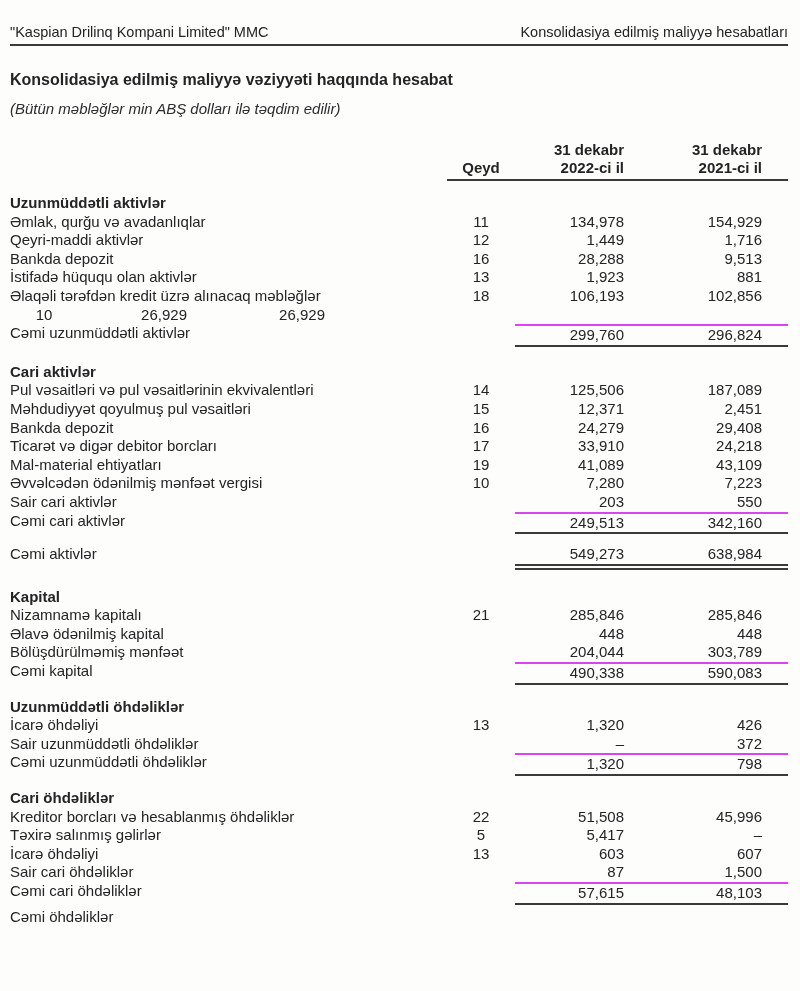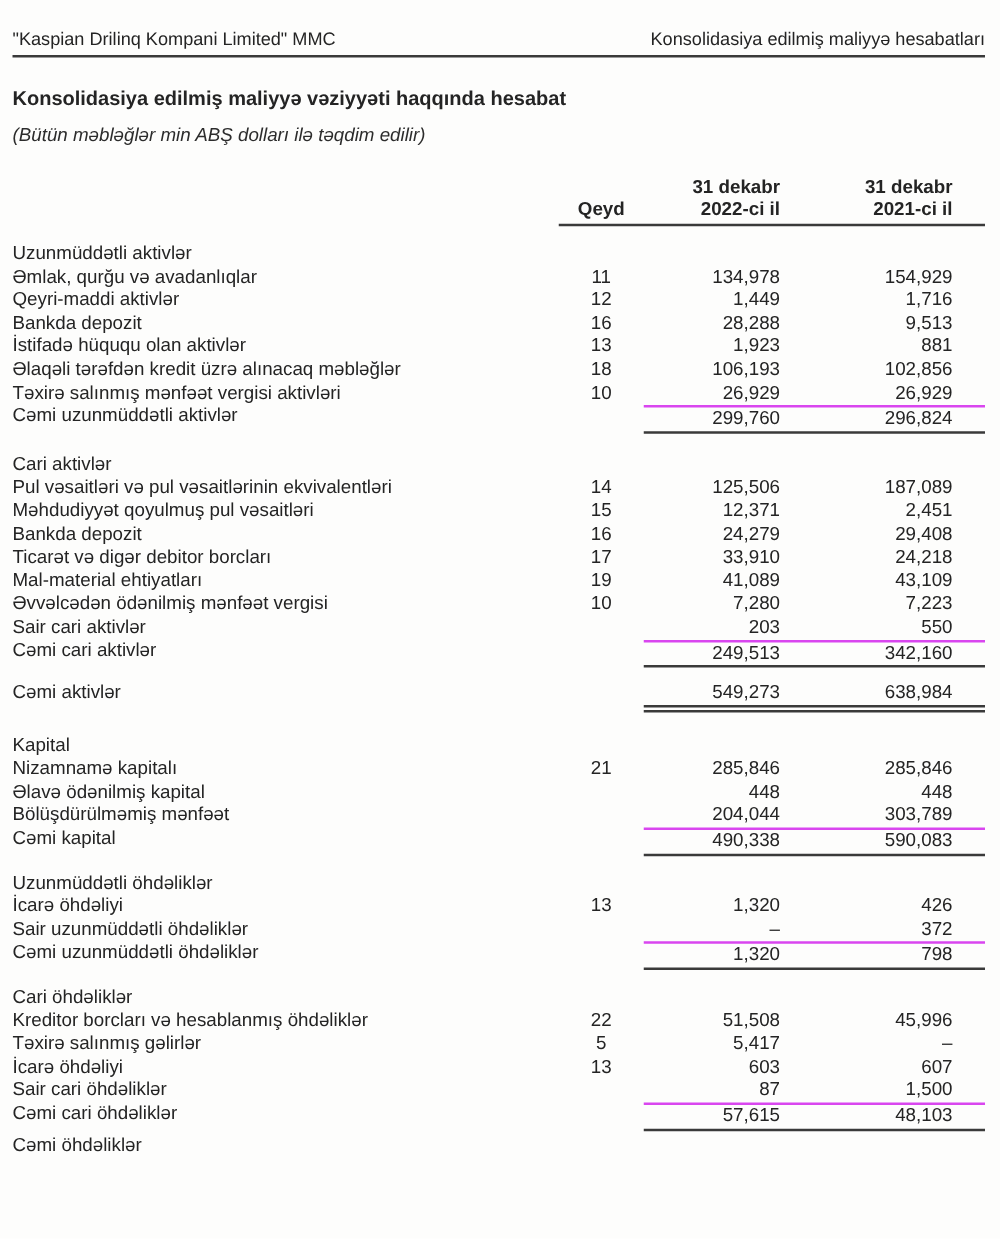--- a/index.html
+++ b/index.html
@@ -24,21 +24,21 @@
   .c-note  { width:68px; flex:0 0 68px; text-align:center; box-sizing:border-box; }
   .vals    { width:273px; flex:0 0 273px; display:flex; }
   .c-v1    { width:137px; flex:0 0 137px; text-align:right; padding-right:28px; box-sizing:border-box; }
   .c-v2    { width:136px; flex:0 0 136px; text-align:right; padding-right:26px; box-sizing:border-box; }
 
   .thead { display:flex; font-weight:bold; line-height:18px; }
   .hdr-right { display:flex; align-items:flex-end; border-bottom:2px solid #3a3a3a; padding-bottom:2px; }
 
   .tbody { margin-top:13px; }
   .row { display:flex; line-height:18.6px; }
-  .row.section .c-label { font-weight:normal; }
+  .row.section .c-label { font-weight:bold; }
   .row.total, .row.total_b, .row.grand { font-weight:normal; }
   .row.total .vals  { border-top:2px solid #d946ef; border-bottom:2px solid #3a3a3a; }
   .row.total_b { margin-top:3px;flex-direction:column; }
   .row.total_b .vals { border-bottom:2px solid #3a3a3a;gap:40px; }
   .row.grand .vals  { border-bottom:6px double #3a3a3a; }
 
   .sec-1 { margin-top:16px; }
   .sec-2 { margin-top:11px; }
   .sec-3 { margin-top:18px; }
   .sec-4 { margin-top:13px; }
@@ -119,21 +119,20 @@
           </div>
           <div class="row item">
             <div class="c-label">Əlaqəli tərəfdən kredit üzrə alınacaq məbləğlər</div>
             <div class="c-note">18</div>
             <div class="vals">
               <div class="c-v1">106,193</div>
               <div class="c-v2">102,856</div>
             </div>
           </div>
           <div class="row item">
-            <div class="c-label">Təxirə salınmış mənfəət vergisi aktivləri</div>
             <div class="c-note">10</div>
             <div class="vals">
               <div class="c-v1">26,929</div>
               <div class="c-v2">26,929</div>
             </div>
           </div>
           <div class="row total">
             <div class="c-label">Cəmi uzunmüddətli aktivlər</div>
             <div class="c-note"></div>
             <div class="vals">

